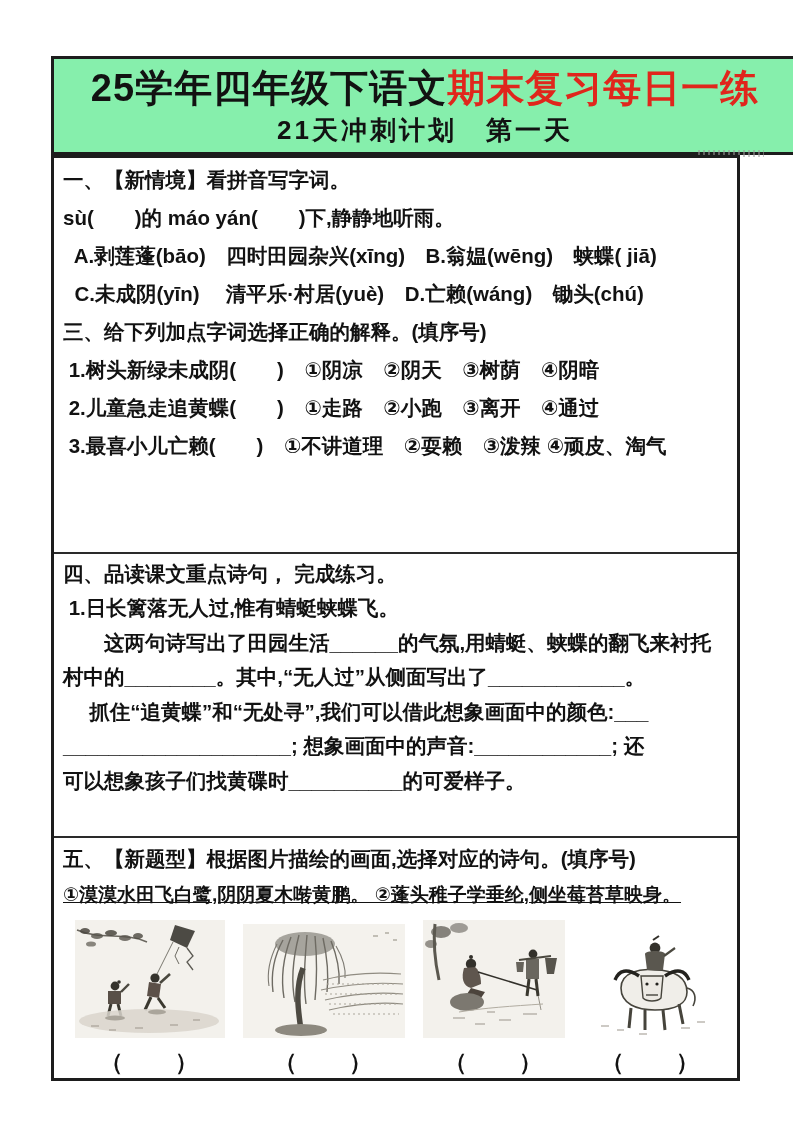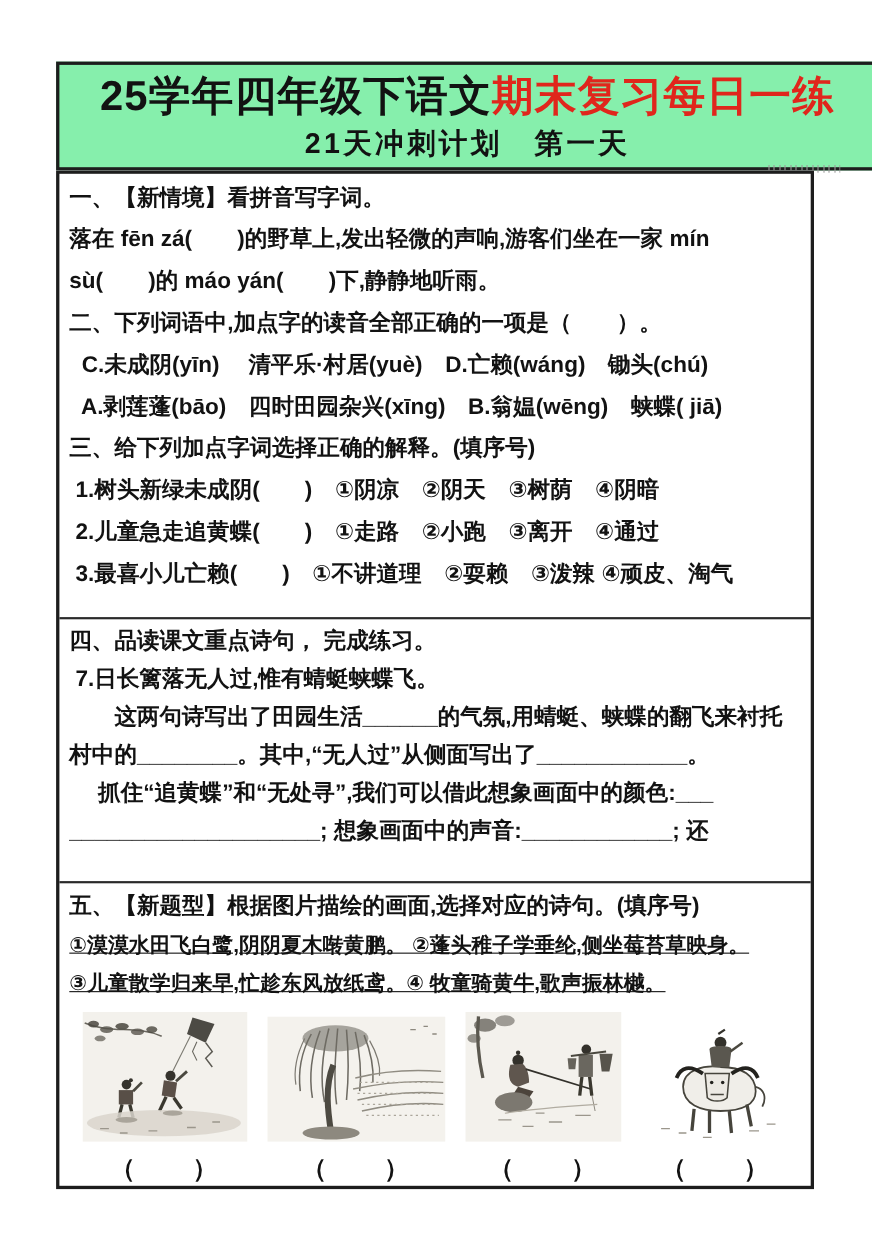--- a/index.html
+++ b/index.html
@@ -45,44 +45,42 @@
 <div class="title-box">
   <div class="title-line"><span>25学年四年级下语文</span><span class="title-red">期末复习每日一练</span></div>
   <div class="subtitle">21天冲刺计划　第一天</div>
   <div class="scan-artifact"></div>
 </div>
 
 <div class="main-box">
 
   <div class="block block-a">
     <div class="tline heading">一、【新情境】看拼音写字词。</div>
-    <div class="tline">落在 fēn zá(　　)的野草上,发出轻微的声响,游客们坐在一家 mín</div>
     <div class="tline">sù(　　)的 máo yán(　　)下,静静地听雨。</div>
-    <div class="tline heading">二、下列词语中,加点字的读音全部正确的一项是（　　）。</div>
+    <div class="tline">  A.剥莲蓬(bāo)　四时田园杂兴(xīng)　B.翁媪(wēng)　蛱蝶( jiā)</div>
     <div class="tline">  C.未成阴(yīn)　 清平乐·村居(yuè)　D.亡赖(wáng)　锄头(chú)</div>
-    <div class="tline">  A.剥莲蓬(bāo)　四时田园杂兴(xīng)　B.翁媪(wēng)　蛱蝶( jiā)</div>
     <div class="tline heading">三、给下列加点字词选择正确的解释。(填序号)</div>
     <div class="tline"> 1.树头新绿未成阴(　　)　①阴凉　②阴天　③树荫　④阴暗</div>
     <div class="tline"> 2.儿童急走追黄蝶(　　)　①走路　②小跑　③离开　④通过</div>
     <div class="tline"> 3.最喜小儿亡赖(　　)　①不讲道理　②耍赖　③泼辣 ④顽皮、淘气</div>
   </div>
 
   <div class="block block-b">
     <div class="tline heading">四、品读课文重点诗句， 完成练习。</div>
-    <div class="tline"> 7.日长篱落无人过,惟有蜻蜓蛱蝶飞。</div>
+    <div class="tline"> 1.日长篱落无人过,惟有蜻蜓蛱蝶飞。</div>
     <div class="tline">　　这两句诗写出了田园生活______的气氛,用蜻蜓、蛱蝶的翻飞来衬托</div>
     <div class="tline">村中的________。其中,“无人过”从侧面写出了____________。</div>
     <div class="tline">　 抓住“追黄蝶”和“无处寻”,我们可以借此想象画面中的颜色:___</div>
     <div class="tline">____________________; 想象画面中的声音:____________; 还</div>
+    <div class="tline">可以想象孩子们找黄碟时__________的可爱样子。</div>
   </div>
 
   <div class="block block-c">
     <div class="heading">五、【新题型】根据图片描绘的画面,选择对应的诗句。(填序号)</div>
     <div class="poem-line">①漠漠水田飞白鹭,阴阴夏木啭黄鹏。 ②蓬头稚子学垂纶,侧坐莓苔草映身。</div>
-    <div class="poem-line">③儿童散学归来早,忙趁东风放纸鸢。④ 牧童骑黄牛,歌声振林樾。</div>
 
     <div class="figure-row">
 
       <div class="fig">
         <svg width="150" height="118" viewBox="0 0 150 118">
           <rect x="0" y="0" width="150" height="118" fill="#f3f1ec"></rect>
 
           <path d="M2,10 C25,20 50,12 72,22" stroke="#6a675f" stroke-width="1.4" fill="none"></path>
           <ellipse cx="10" cy="11" rx="5" ry="3" fill="#4a473f" opacity=".85"></ellipse>
           <ellipse cx="22" cy="16" rx="6" ry="3" fill="#55524a" opacity=".8"></ellipse>

